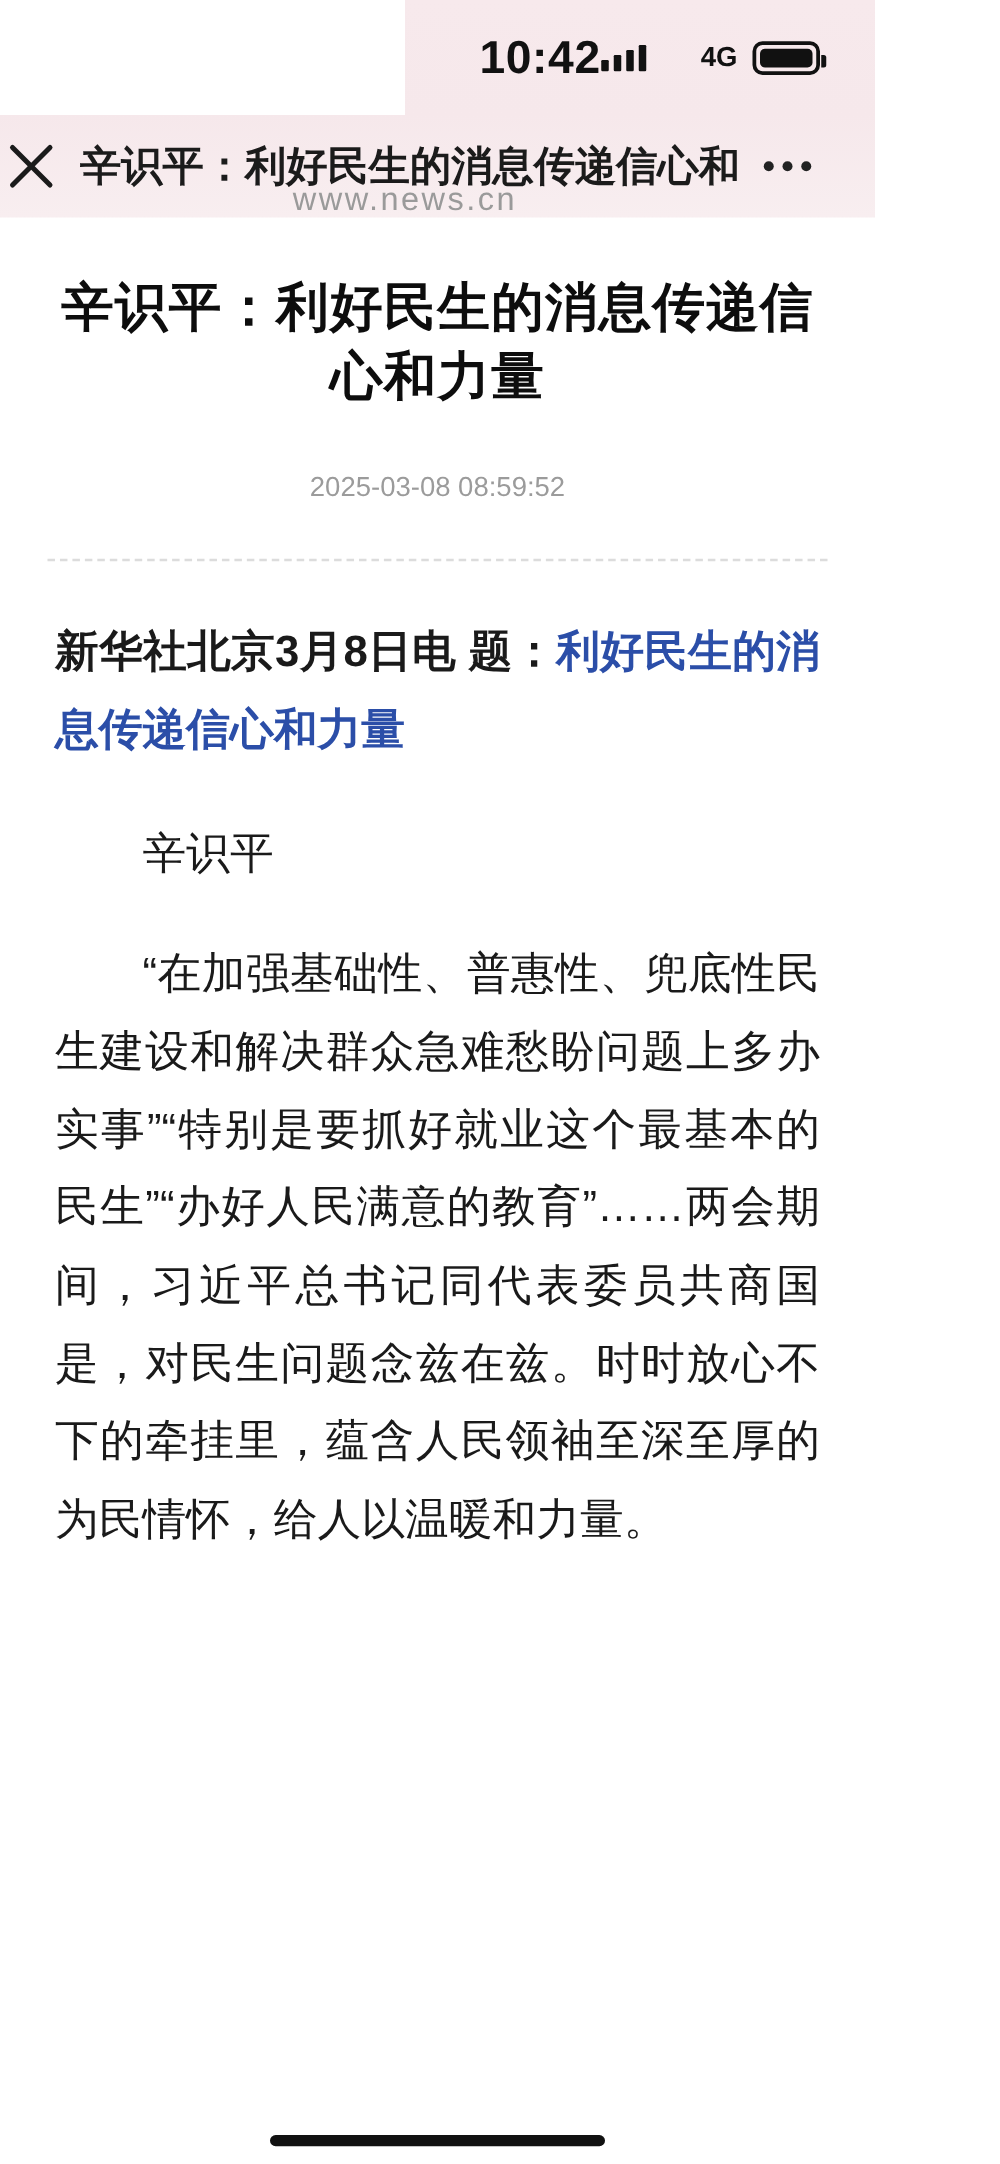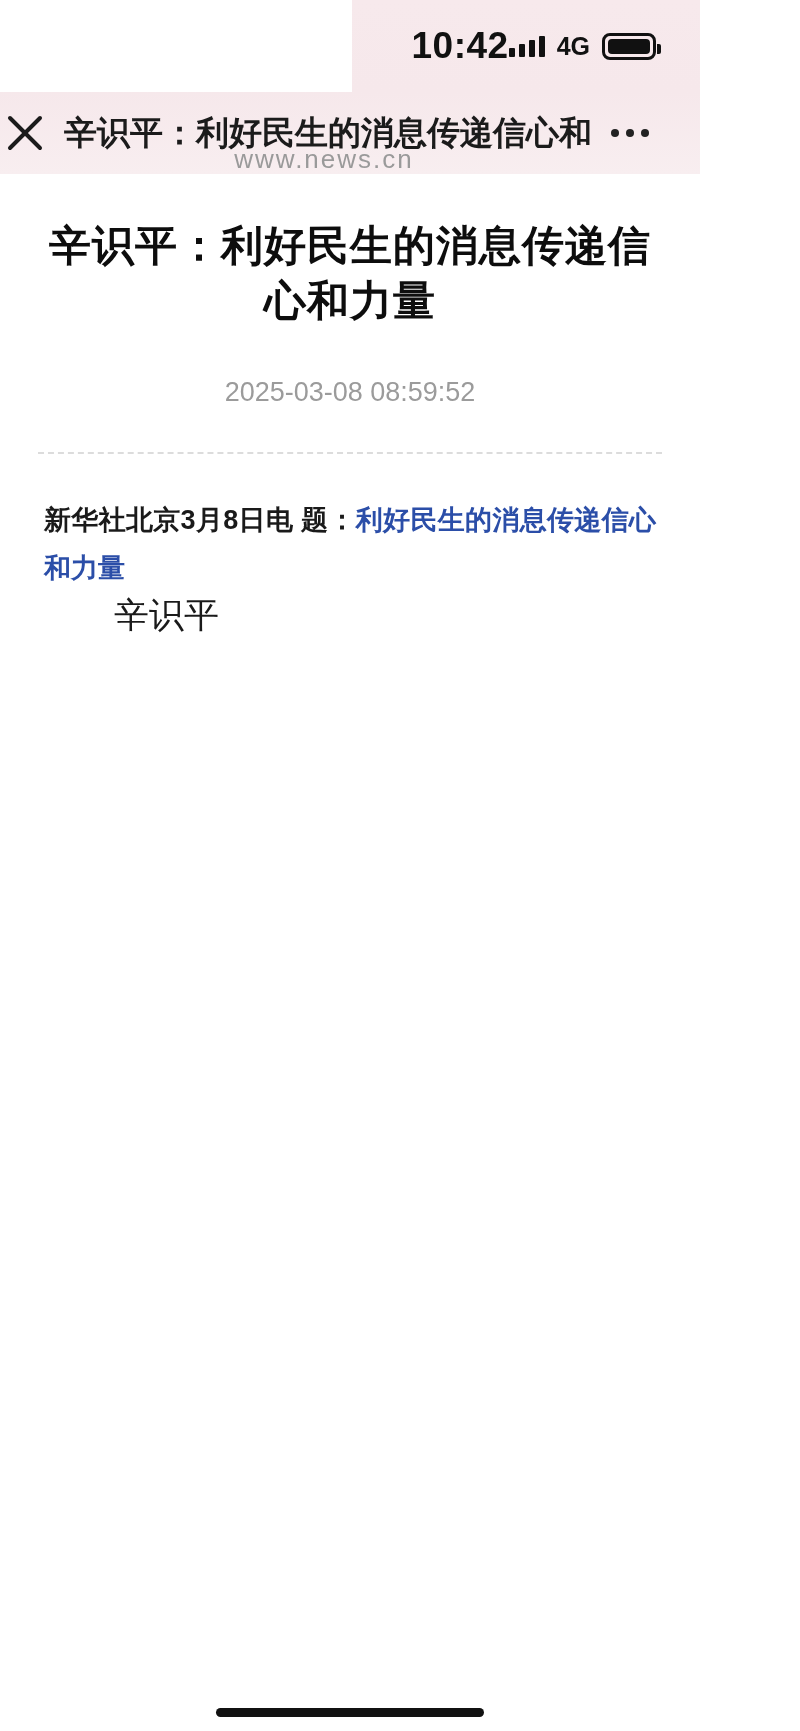--- a/index.html
+++ b/index.html
@@ -27,21 +27,21 @@
   .clock {
     font-size:37px; font-weight:700; color:#111; letter-spacing:0.5px;
   }
   .status-right { display:flex; align-items:center; gap:12px; }
   .signal { display:flex; align-items:flex-end; gap:4px; height:22px; }
   .signal i { display:block; width:6px; background:#111; border-radius:1px; }
   .signal i:nth-child(1){ height:9px; }
   .signal i:nth-child(2){ height:13px; }
   .signal i:nth-child(3){ height:17px; }
   .signal i:nth-child(4){ height:21px; }
-  .net { font-size:25px; font-weight:600; color:#111; }
+  .net { font-size:22px; font-weight:600; color:#111;margin-left:32px; }
   .battery {
     width:54px; height:27px; border:3px solid #111; border-radius:8px;
     position:relative; display:flex; align-items:center; padding:3px;
   }
   .battery::after{
     content:""; position:absolute; right:-8px; top:8px;
     width:4px; height:10px; background:#111; border-radius:0 2px 2px 0;
   }
   .battery span{ display:block; height:100%; width:100%; background:#111; border-radius:4px; }
 
@@ -90,43 +90,43 @@
   }
   .headline {
     font-size:42px; line-height:1.32; font-weight:700; color:#0d0d0d;
     text-align:center;
     padding:44px 16px 0 16px;
     letter-spacing:1px;
   }
   .meta {
     display:flex; align-items:center; justify-content:center; gap:40px;
     margin-top:48px;
-    font-size:27px; color:#9b9b9b;
+    font-size:22px; color:#9b9b9b;
   }
   .divider {
     margin:44px 6px 0 6px;
     border-top:2px dashed #dcdcdc;
   }
   .article {
     padding:0 12px;
   }
   p.para {
-    font-size:27px;
+    font-size:35px;
     line-height:1.78;
     color:#1a1a1a;
     margin-top:42px;
     text-align:justify;
     text-indent:2em;
   }
   p.lead { text-indent:0; }
   .dateline { font-weight:700; color:#1a1a1a; }
   .topic { font-weight:700; color:#1a1a1a; }
   .topic-title { font-weight:700; color:#2b4ea8; }
   .byline {
-    font-size:35px; color:#1a1a1a; text-indent:2em;
+    font-size:35px; color:#1a1a1a; margin-top:44px; text-indent:2em;
   }
 
   
   .home-indicator {
     position:absolute; left:50%; transform:translateX(-50%);
     bottom:14px;
     width:268px; height:9px; border-radius:6px; background:#111;
   }
 </style>
 </head>
@@ -178,19 +178,20 @@
 
     <div class="article">
 
       <p class="para lead">
         <span class="dateline">新华社北京3月8日电</span>
         <span class="topic">题：</span><span class="topic-title">利好民生的消息传递信心和力量</span>
       </p>
 
       <p class="byline">辛识平</p>
 
+      <p class="para">“在加强基础性、普惠性、兜底性民生建设和解决群众急难愁盼问题上多办实事”“特别是要抓好就业这个最基本的民生”“办好人民满意的教育”……两会期间，习近平总书记同代表委员共商国是，对民生问题念兹在兹。时时放心不下的牵挂里，蕴含人民领袖至深至厚的为民情怀，给人以温暖和力量。</p>
 
 
     </div>
   </div>
 
   <div class="home-indicator"></div>
 </div>
 
 </body></html>

